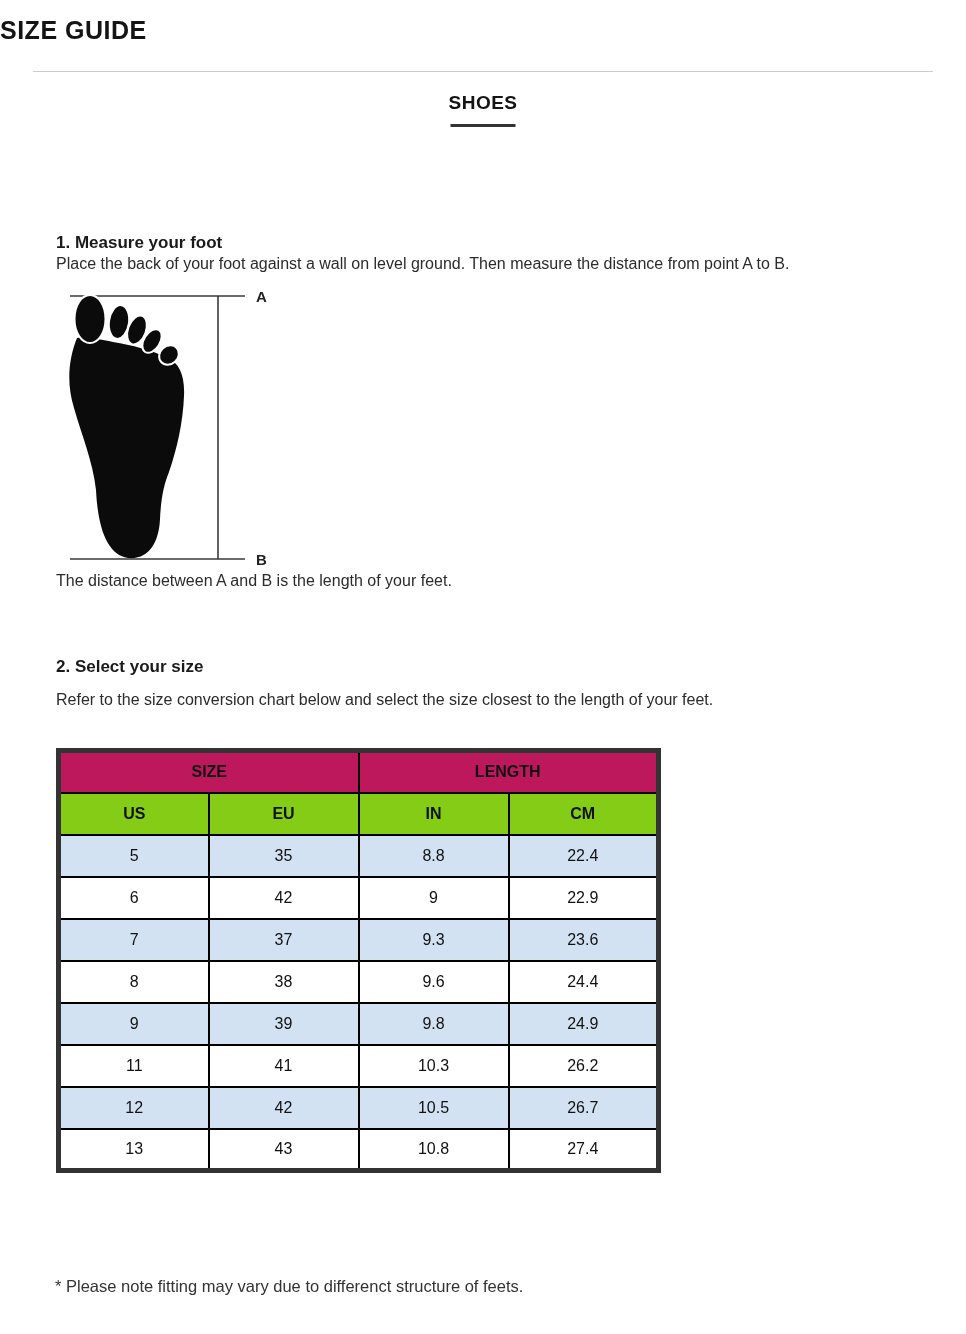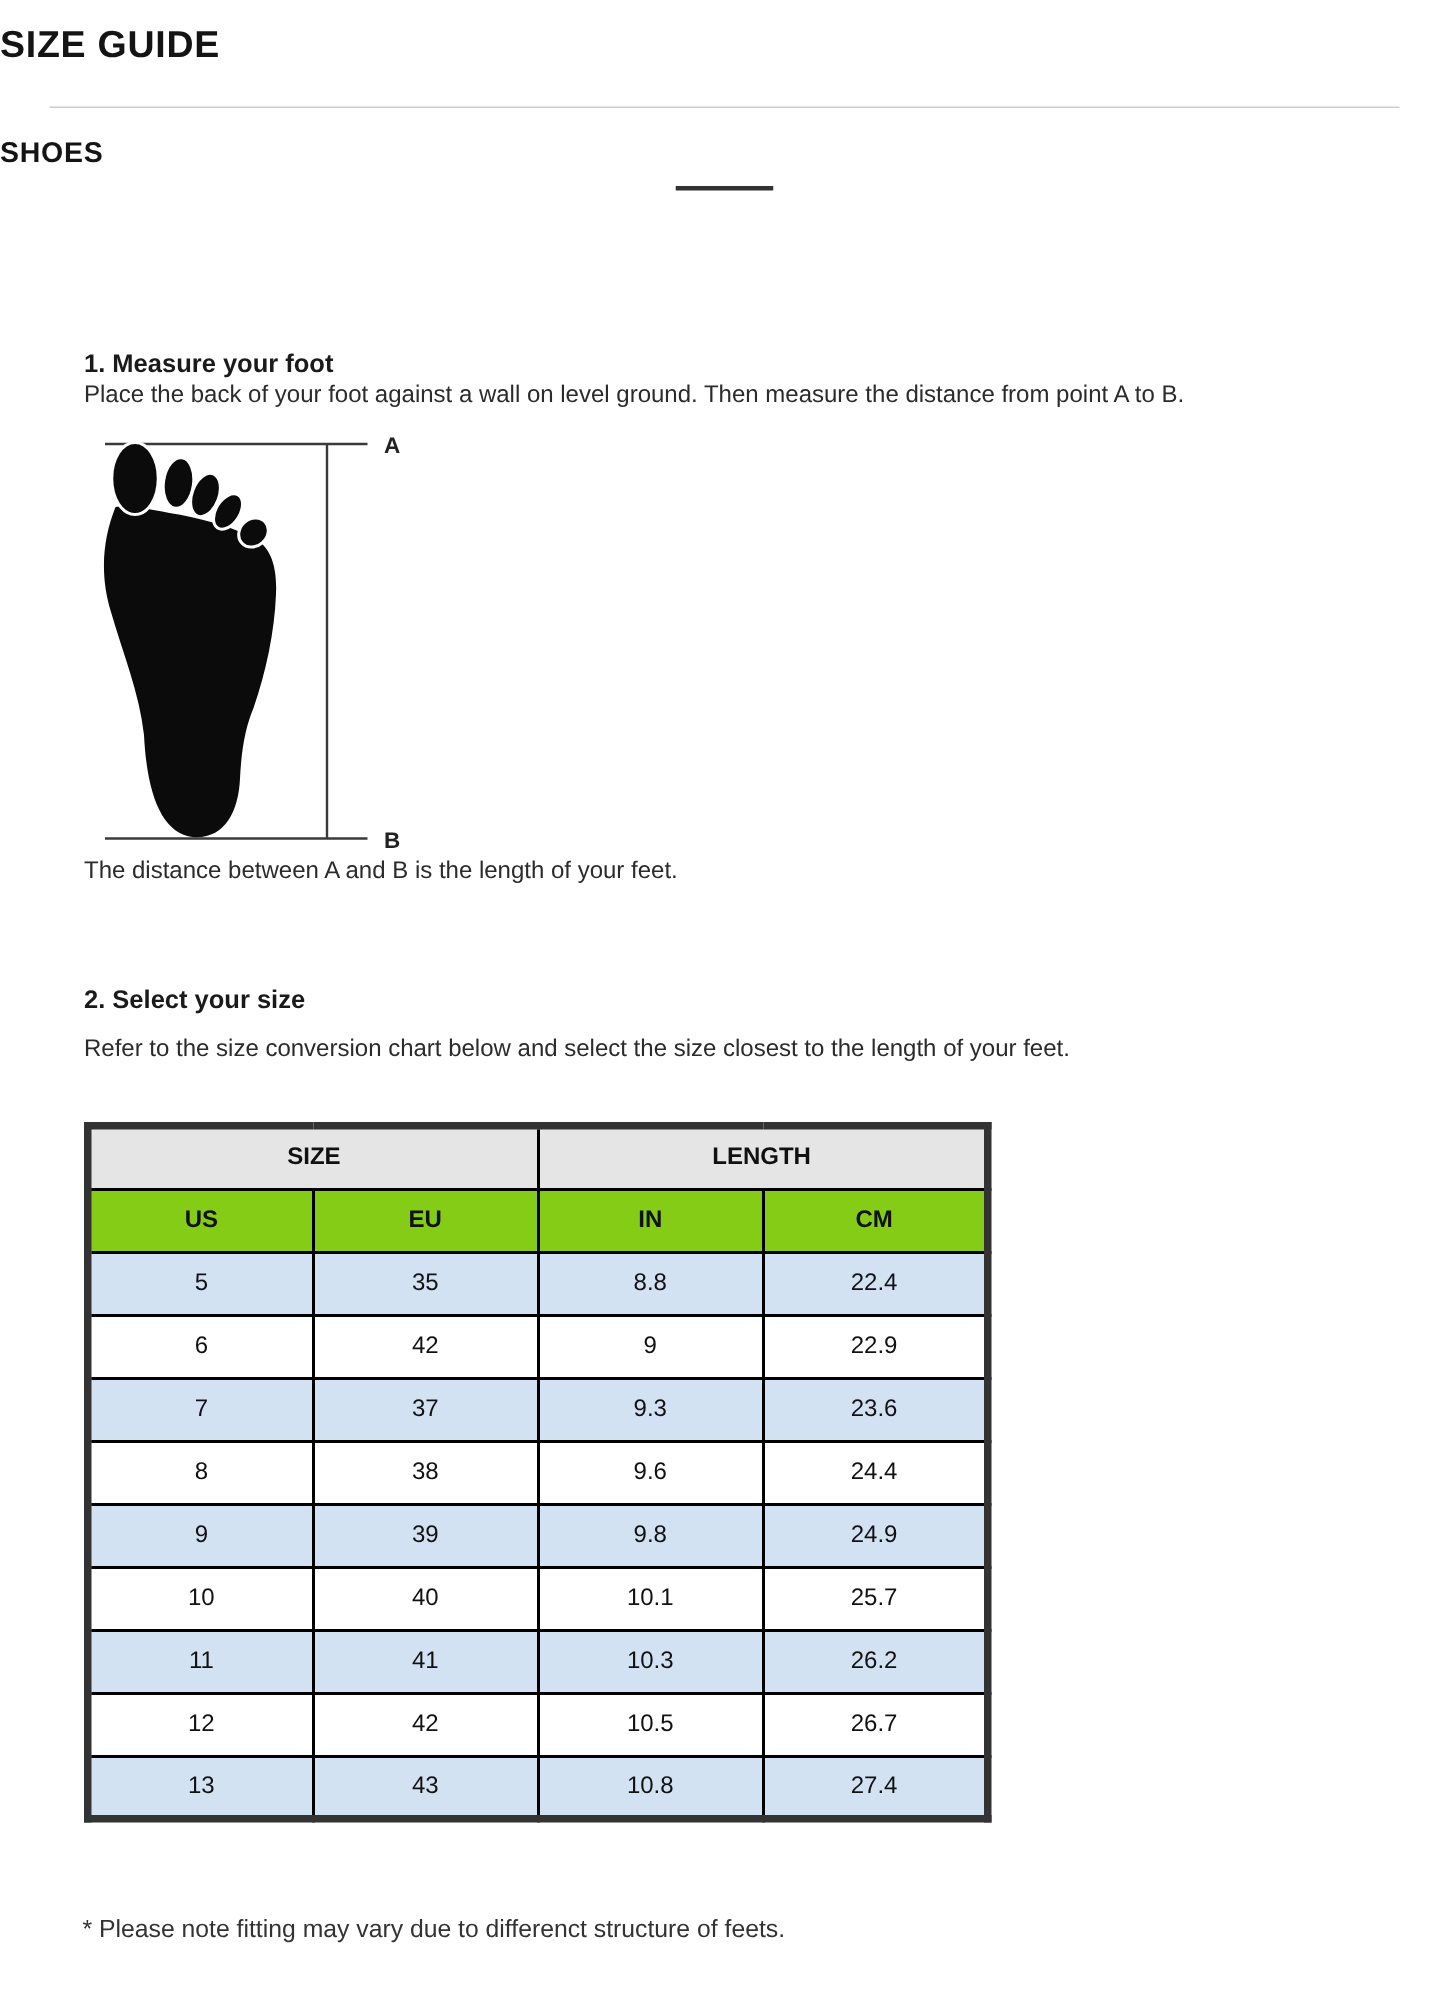--- a/index.html
+++ b/index.html
@@ -22,21 +22,21 @@
     color: #141414;
   }
   .top-divider {
     position: absolute;
     top: 71px; left: 33px; right: 33px;
     border-top: 1px solid #cccccc;
   }
   .category-title {
     position: absolute;
     top: 92px; left: 0; right: 0;
-    text-align: left;
+    text-align: center;
     font-size: 19px;
     font-weight: 700;
     letter-spacing: 0.5px;
     color: #141414;
   }
   .category-underline {
     position: absolute;
     top: 124px; left: 50%;
     transform: translateX(-50%);
     width: 65px; height: 3px;
@@ -74,21 +74,21 @@
   }
   .size-table th, .size-table td {
     border: 2px solid #000000;
     text-align: center;
     vertical-align: middle;
     height: 42px;
     font-size: 16px;
     color: #111;
   }
   .size-table thead th { font-weight: 700; }
-  .size-table .group-header th { background: #e5e5e5; }
+  .size-table .group-header th { background: #be185d; }
   .size-table .col-header th { background: #84cc16; }
   .size-table tbody td { font-weight: 400; background: #ffffff; }
   .size-table tbody tr:nth-child(odd) td { background: #d3e2f2; }
   .footnote {
     position: absolute;
     left: 55px; top: 1277px;
     font-size: 16.5px;
     color: #333333;
   }
 </style>
@@ -178,26 +178,20 @@
           <td>9.6</td>
           <td>24.4</td>
         </tr>
         <tr>
           <td>9</td>
           <td>39</td>
           <td>9.8</td>
           <td>24.9</td>
         </tr>
         <tr>
-          <td>10</td>
-          <td>40</td>
-          <td>10.1</td>
-          <td>25.7</td>
-        </tr>
-        <tr>
           <td>11</td>
           <td>41</td>
           <td>10.3</td>
           <td>26.2</td>
         </tr>
         <tr>
           <td>12</td>
           <td>42</td>
           <td>10.5</td>
           <td>26.7</td>

